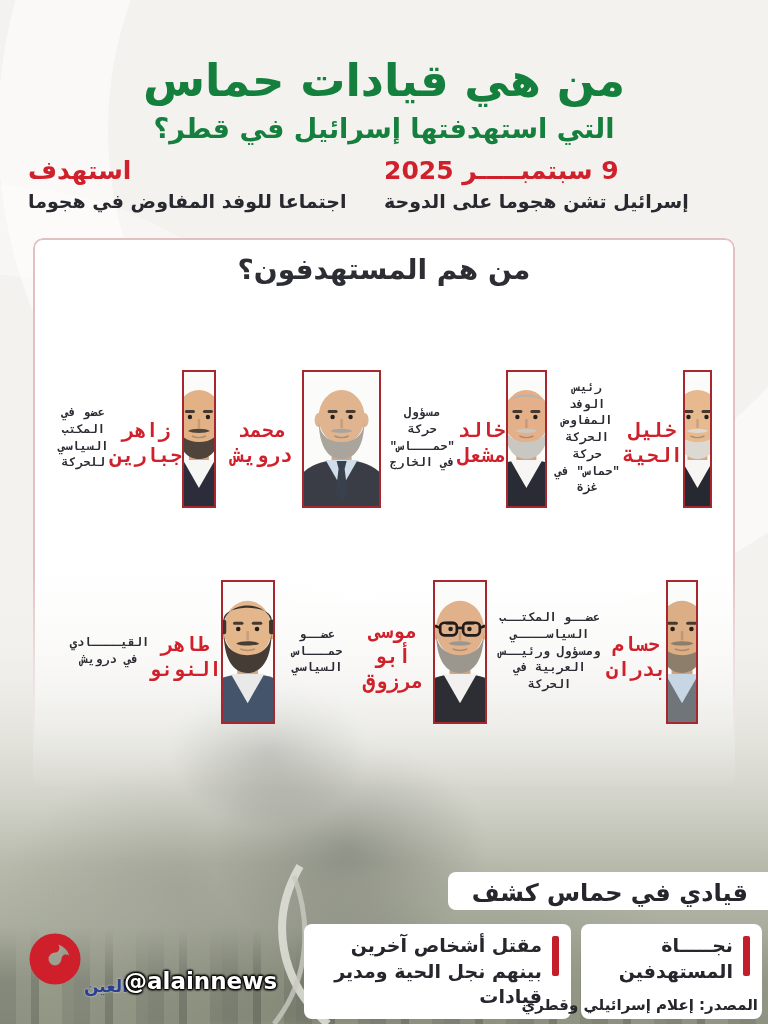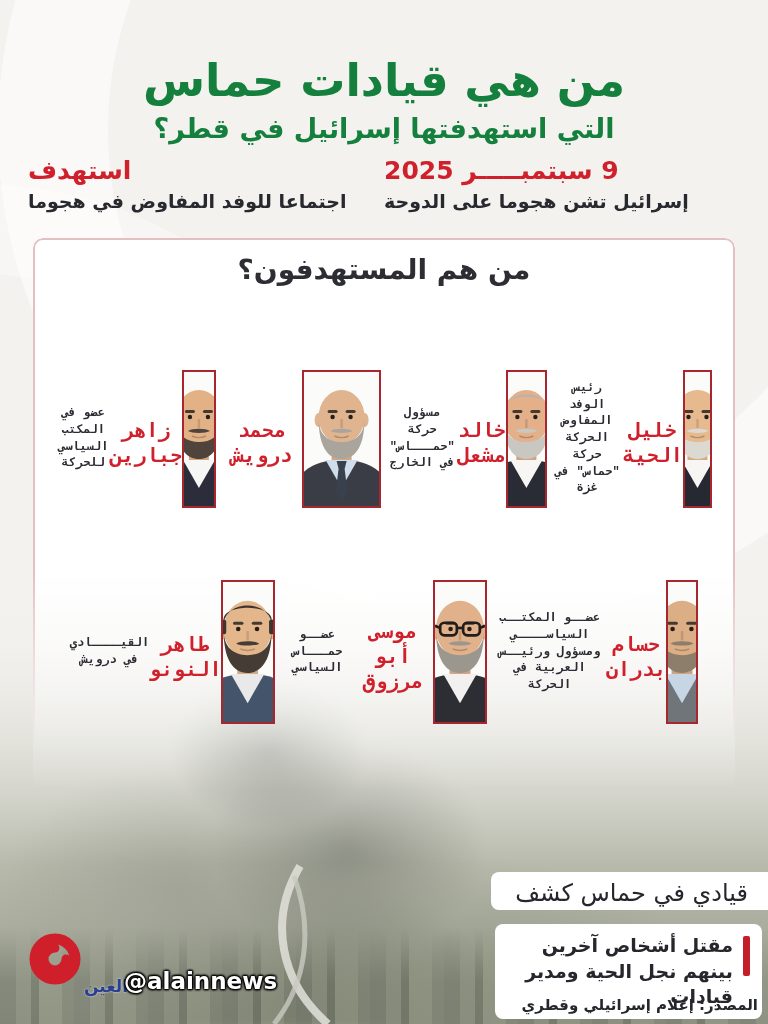--- a/index.html
+++ b/index.html
@@ -52,21 +52,21 @@
   .person{display:flex;align-items:center;width:160px;font-family:Liberation Mono, monospace;}
   .row2 .person{width:205px;}
   .photo{width:112px;height:134px;background:#fbfbfa;border:2px solid #a8262e;box-sizing:content-box;overflow:hidden;}
   .row2 .photo{width:106px;height:140px;}
   .photo svg{display:block;}
   .p-name{margin-top:9px;font-size:20px;font-weight:800;color:#d0202c;text-align:center;}
   .p-role{font-size:12px;font-weight:700;color:#2b2b33;line-height:1.4;text-align:center;}
 
   
   .reveal-head{position:absolute;top:872px;right:0;background:#fff;border-radius:8px 0 0 8px;
-    padding:7px 20px 3px 24px;font-size:24px;font-weight:400;color:#26262d;}
+    padding:7px 20px 3px 24px;font-size:24px;font-weight:700;color:#26262d;}
   .points{position:absolute;top:924px;right:6px;display:flex;gap:10px;align-items:stretch;}
   .point{background:#fff;border-radius:8px;padding:9px 12px;display:flex;gap:10px;align-items:flex-start;}
   .bar{width:7px;height:40px;background:#c31f2a;border-radius:2px;flex:none;margin-top:3px;}
   .point-text{font-size:19px;font-weight:700;color:#26262d;line-height:1.35;text-align:right;}
   .pt1 .point-text{width:140px;}
   .pt2 .point-text{width:226px;}
   .source{position:absolute;top:996px;right:10px;font-size:15px;font-weight:700;color:#26262d;}
 
   
   .logo{position:absolute;left:22px;top:930px;width:250px;height:86px;direction:ltr;}
@@ -298,20 +298,24 @@
           </div>
           <div class="p-name">طاهر النونو</div>
           <div class="p-role">القيــــادي في درويش</div>
         </div>
       </div>
   </div>
 
   <div class="reveal-head">قيادي في حماس كشف</div>
 
   <div class="points">
+    <div class="point pt1">
+      <div class="bar"></div>
+      <div class="point-text">نجـــــاة المستهدفين</div>
+    </div>
     <div class="point pt2">
       <div class="bar"></div>
       <div class="point-text">مقتل أشخاص آخرين بينهم نجل الحية ومدير قيادات</div>
     </div>
   </div>
 
   <div class="source">المصدر: إعلام إسرائيلي وقطري</div>
 
   <div class="logo">
     <svg class="logo-mark" width="54" height="54" viewBox="0 0 54 54">

